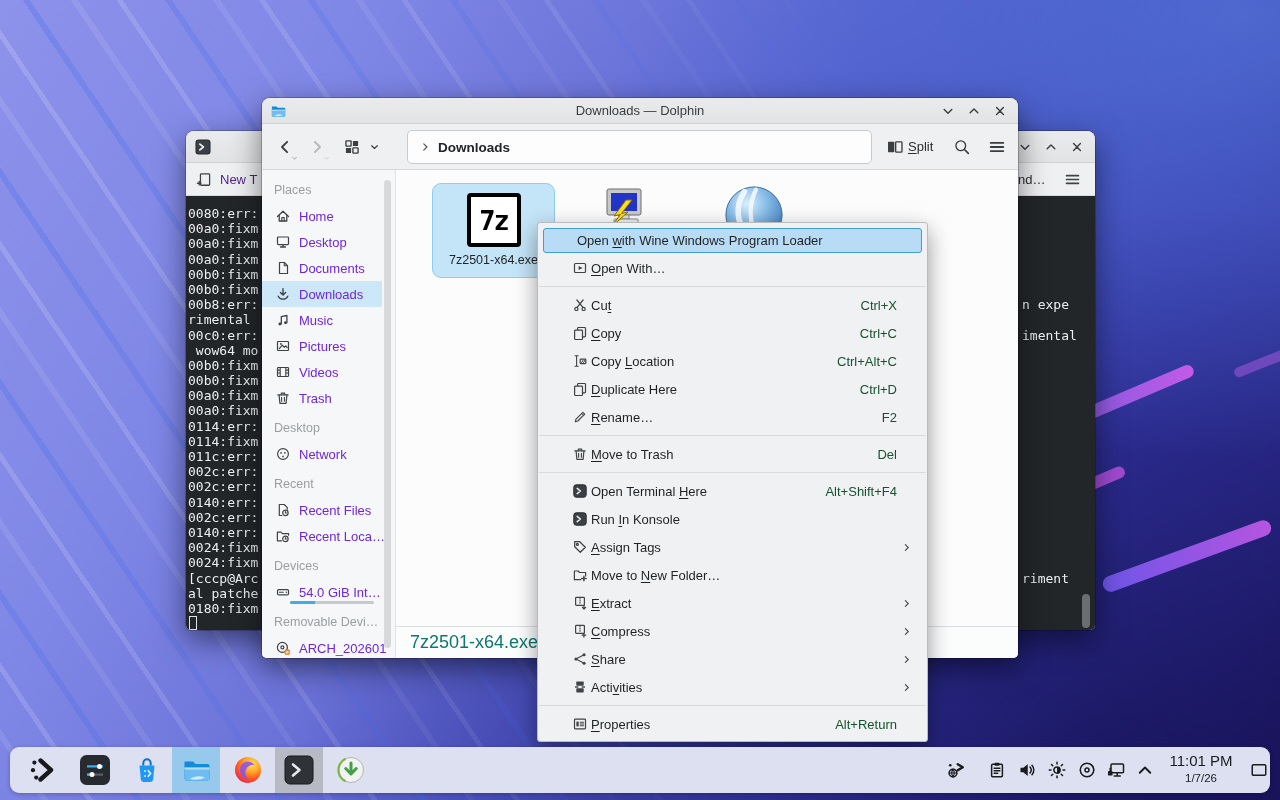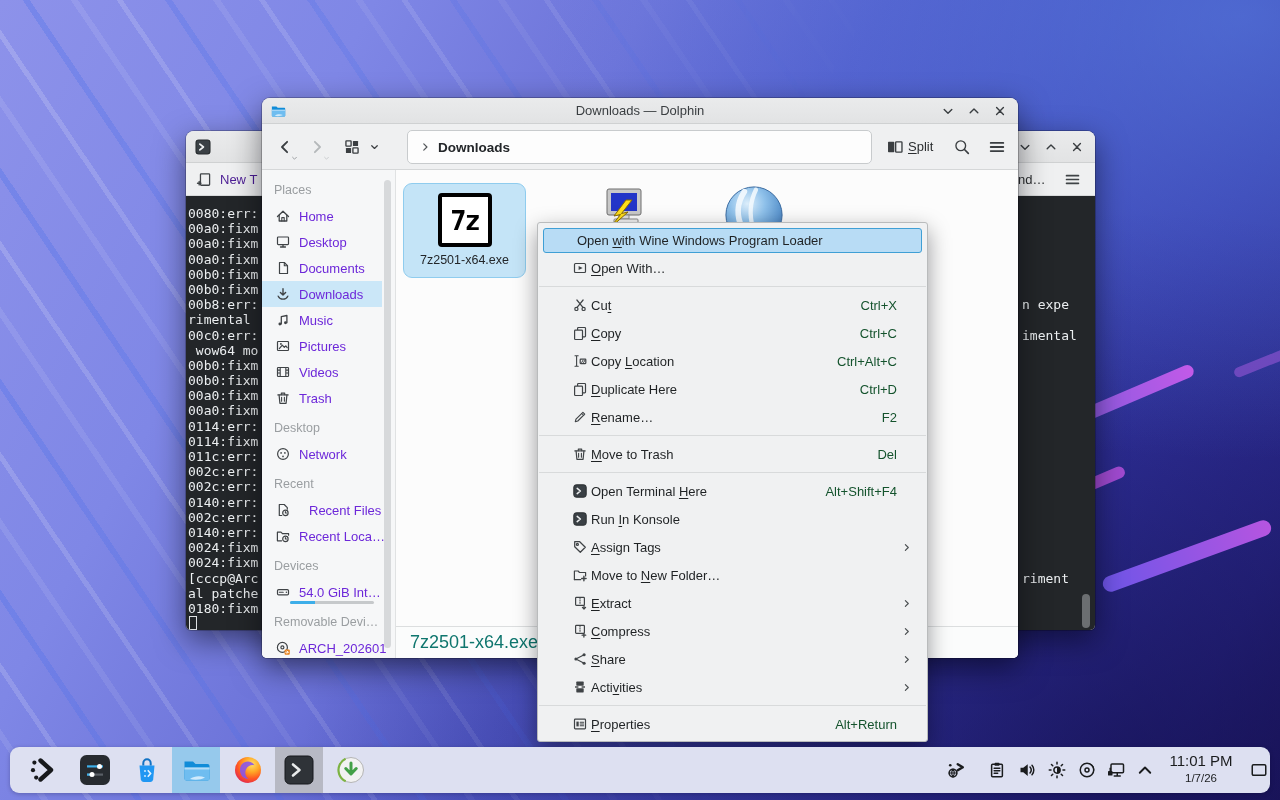--- a/index.html
+++ b/index.html
@@ -270,21 +270,21 @@
           <div class="sb-row" style="top: 271px;">
             <span class="icon sb-ic" style="width: 16px; height: 16px;"><svg viewBox="0 0 16 16" xmlns="http://www.w3.org/2000/svg">
                 <circle cx="8" cy="8" r="5.4" stroke="#3f4346" fill="none" stroke-width="1.2"></circle>
                 <circle cx="6.1" cy="6.9" r="0.85" fill="#3f4346" stroke="none"></circle>
                 <circle cx="9.9" cy="6.9" r="0.85" fill="#3f4346" stroke="none"></circle>
                 <circle cx="8" cy="10.4" r="0.85" fill="#3f4346" stroke="none"></circle>
               </svg></span>
             <span class="sb-label">Network</span>
           </div>
           <div class="sb-head" style="top: 301px;">Recent</div>
-          <div class="sb-row" style="top: 327px; gap: 10px;">
+          <div class="sb-row" style="top: 327px;">
             <span class="icon sb-ic" style="width: 16px; height: 16px;"><svg viewBox="0 0 16 16" xmlns="http://www.w3.org/2000/svg">
                 <path d="M4.3 2.5 H9.2 L12.3 5.6 V7.2 M4.3 2.5 V13.5 H6.8" stroke="#3f4346" stroke-width="1.2" fill="none" stroke-linecap="round" stroke-linejoin="round"></path>
                 <circle cx="10.4" cy="10.9" r="2.7" stroke="#3f4346" fill="none" stroke-width="1.2"></circle>
                 <path d="M10.4 9.6 V11 H11.6" stroke="#3f4346" stroke-width="1.1" fill="none" stroke-linecap="round" stroke-linejoin="round"></path>
               </svg></span>
             <span class="sb-label">Recent Files</span>
           </div>
           <div class="sb-row" style="top: 353px;">
             <span class="icon sb-ic" style="width: 16px; height: 16px;"><svg viewBox="0 0 16 16" xmlns="http://www.w3.org/2000/svg">
                 <path d="M2.4 12.8 V4.2 H6 L7.4 5.7 H13.6 V7.2 M2.4 12.8 H6.6" stroke="#3f4346" stroke-width="1.2" fill="none" stroke-linecap="round" stroke-linejoin="round"></path>
@@ -311,21 +311,21 @@
                 <circle cx="7.4" cy="7.4" r="5" stroke="#3f4346" fill="none" stroke-width="1.2"></circle>
                 <circle cx="7.4" cy="7.4" r="1.5" stroke="#3f4346" fill="none" stroke-width="1.2"></circle>
                 <rect x="9.6" y="9.6" width="5.2" height="5.2" rx="1" fill="#e8821e" stroke="none"></rect>
                 <path d="M10.7 12.2 H13.2 M12 11 L13.2 12.2 L12 13.4" stroke="#fff" stroke-width="0.9" fill="none" stroke-linecap="round" stroke-linejoin="round"></path>
               </svg></span>
             <span class="sb-label">ARCH_202601</span>
           </div>
         </div>
       <div id="sb-scroll"></div>
       <div id="file-view">
-          <div class="file-item sel" style="left: 7px; top: 13px; width: 123px; height: 95px; border-radius: 9px;">
+          <div class="file-item sel" style="left: 36px; top: 13px; width: 123px; height: 95px; border-radius: 9px;">
             <div id="sevenzip">7z</div>
             <div class="file-label">7z2501-x64.exe</div>
           </div>
           <div class="file-item" style="left: 200px; top: 16px;">
             <span class="icon" style="width: 56px; height: 56px;"><svg viewBox="0 0 56 56" xmlns="http://www.w3.org/2000/svg">
                 <rect x="11" y="3" width="34" height="26" rx="2" fill="#c9c9c9" stroke="#6e6e6e"></rect>
                 <rect x="15" y="7" width="26" height="18" fill="#2335c8"></rect>
                 <rect x="23" y="29" width="10" height="4" fill="#dedede" stroke="#8a8a8a"></rect>
                 <rect x="18" y="33" width="24" height="6" rx="1" fill="#efefef" stroke="#8a8a8a"></rect>
                 <path d="M30 14 L18 30 L24.5 28.5 L14 42 L32 26 L25.5 27.5 L36 14 Z" fill="#ffdf1b" stroke="#8a6d00"></path>

